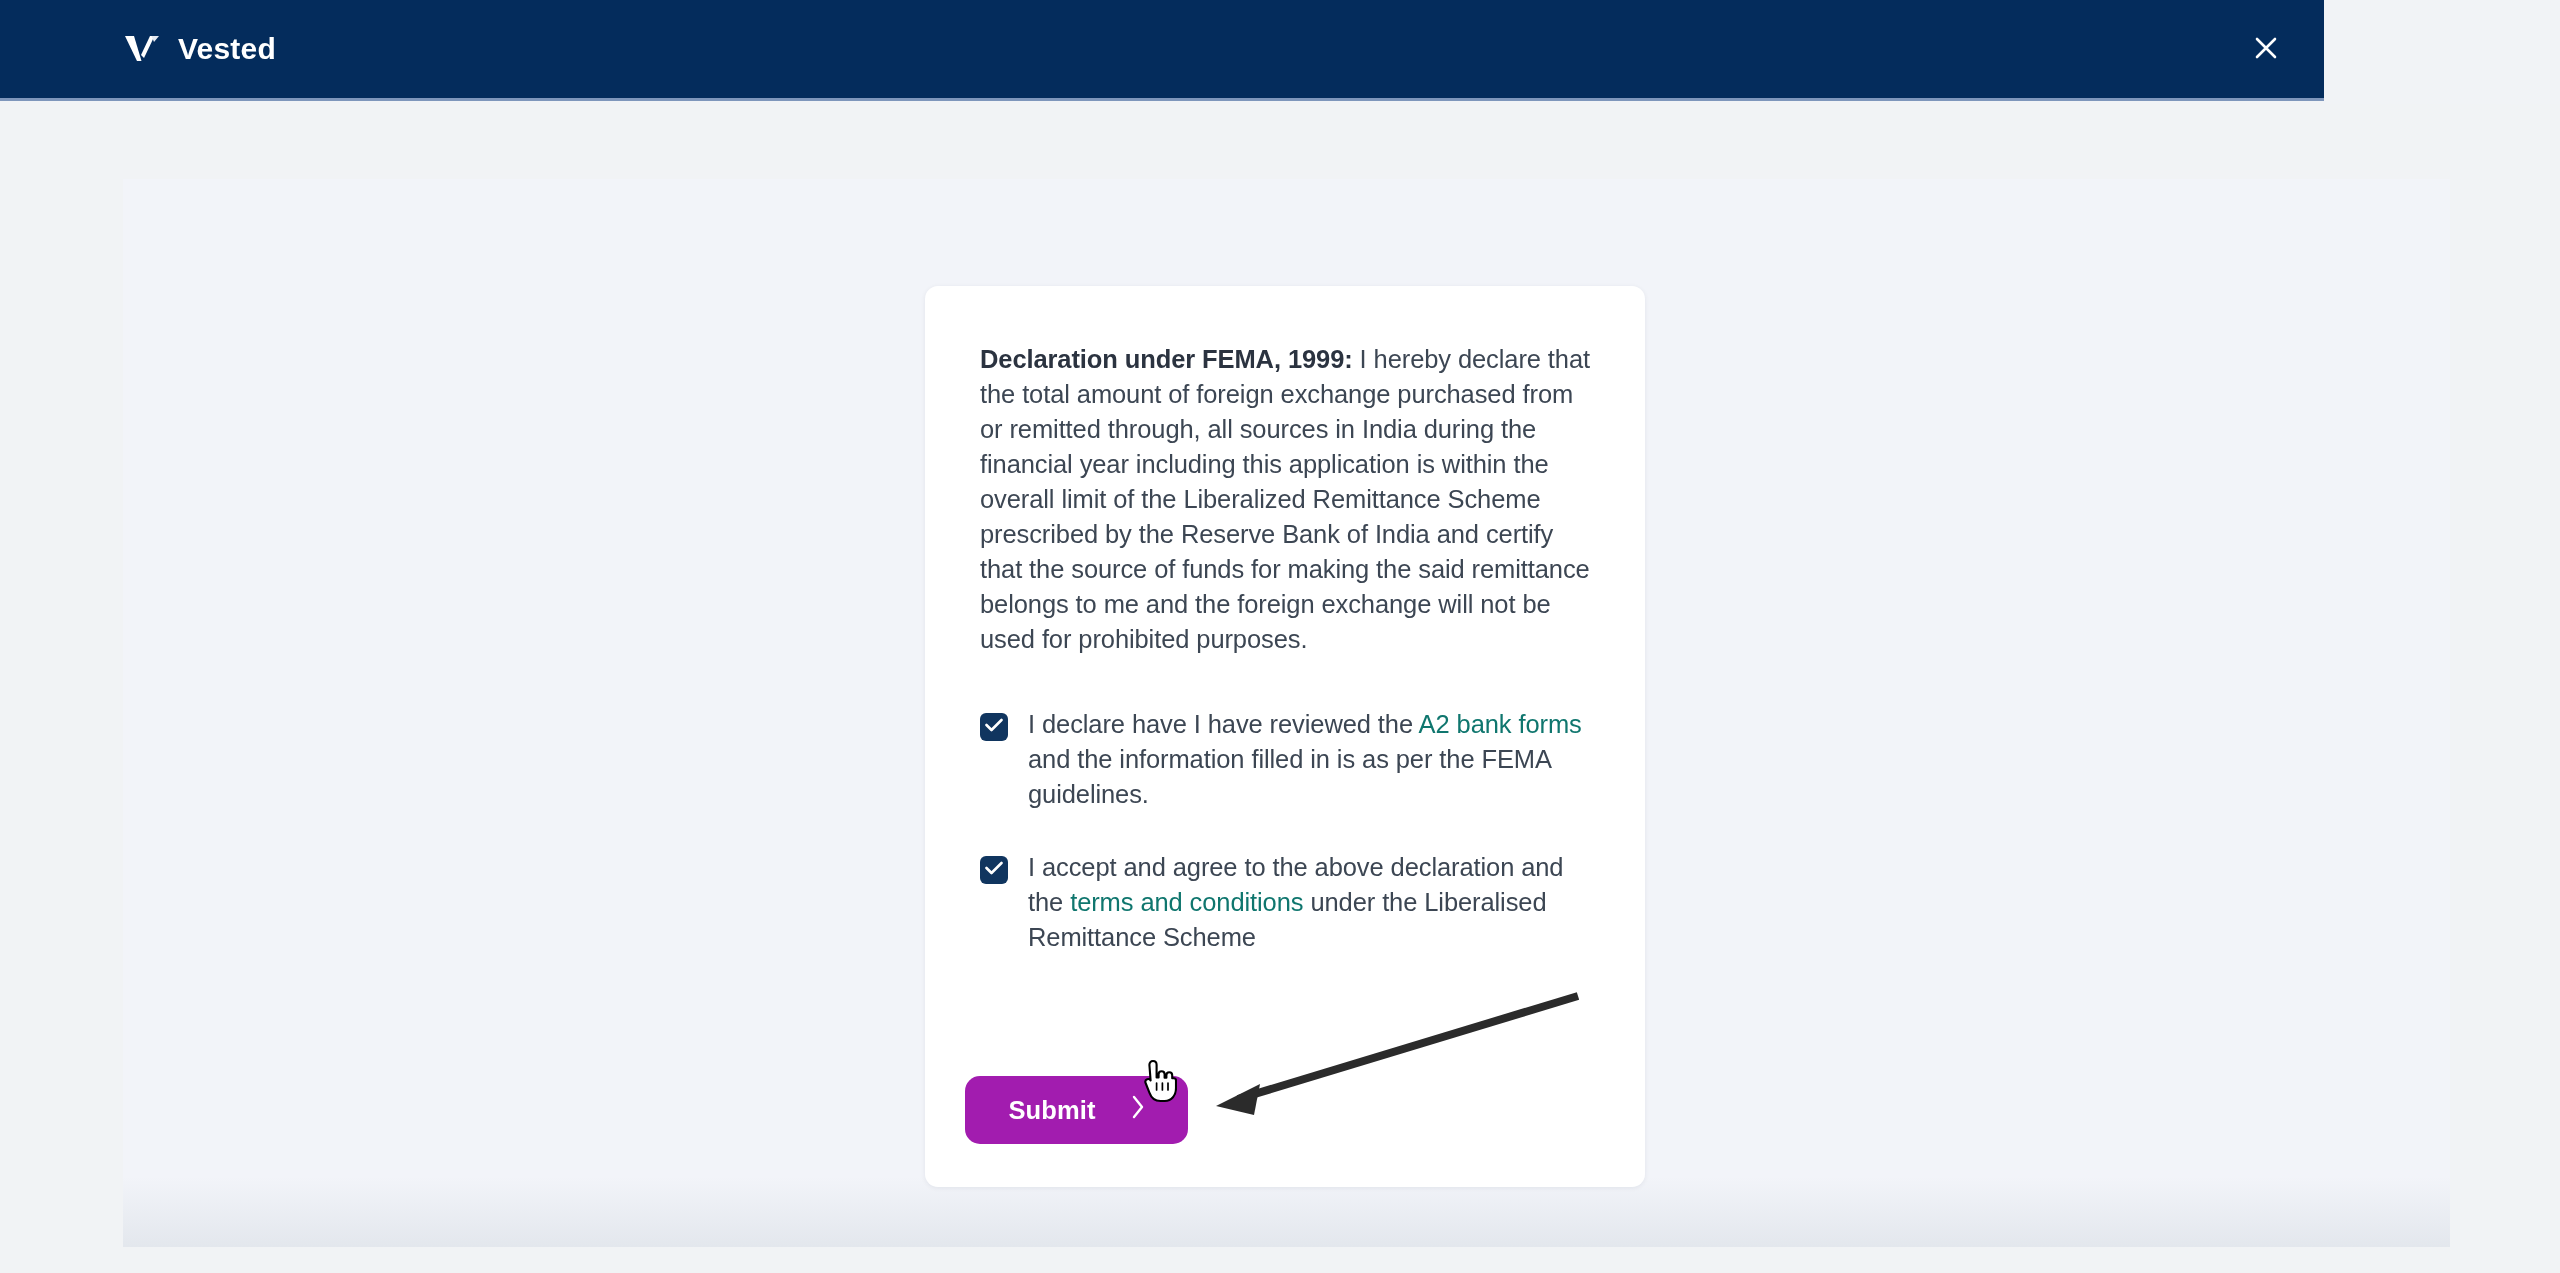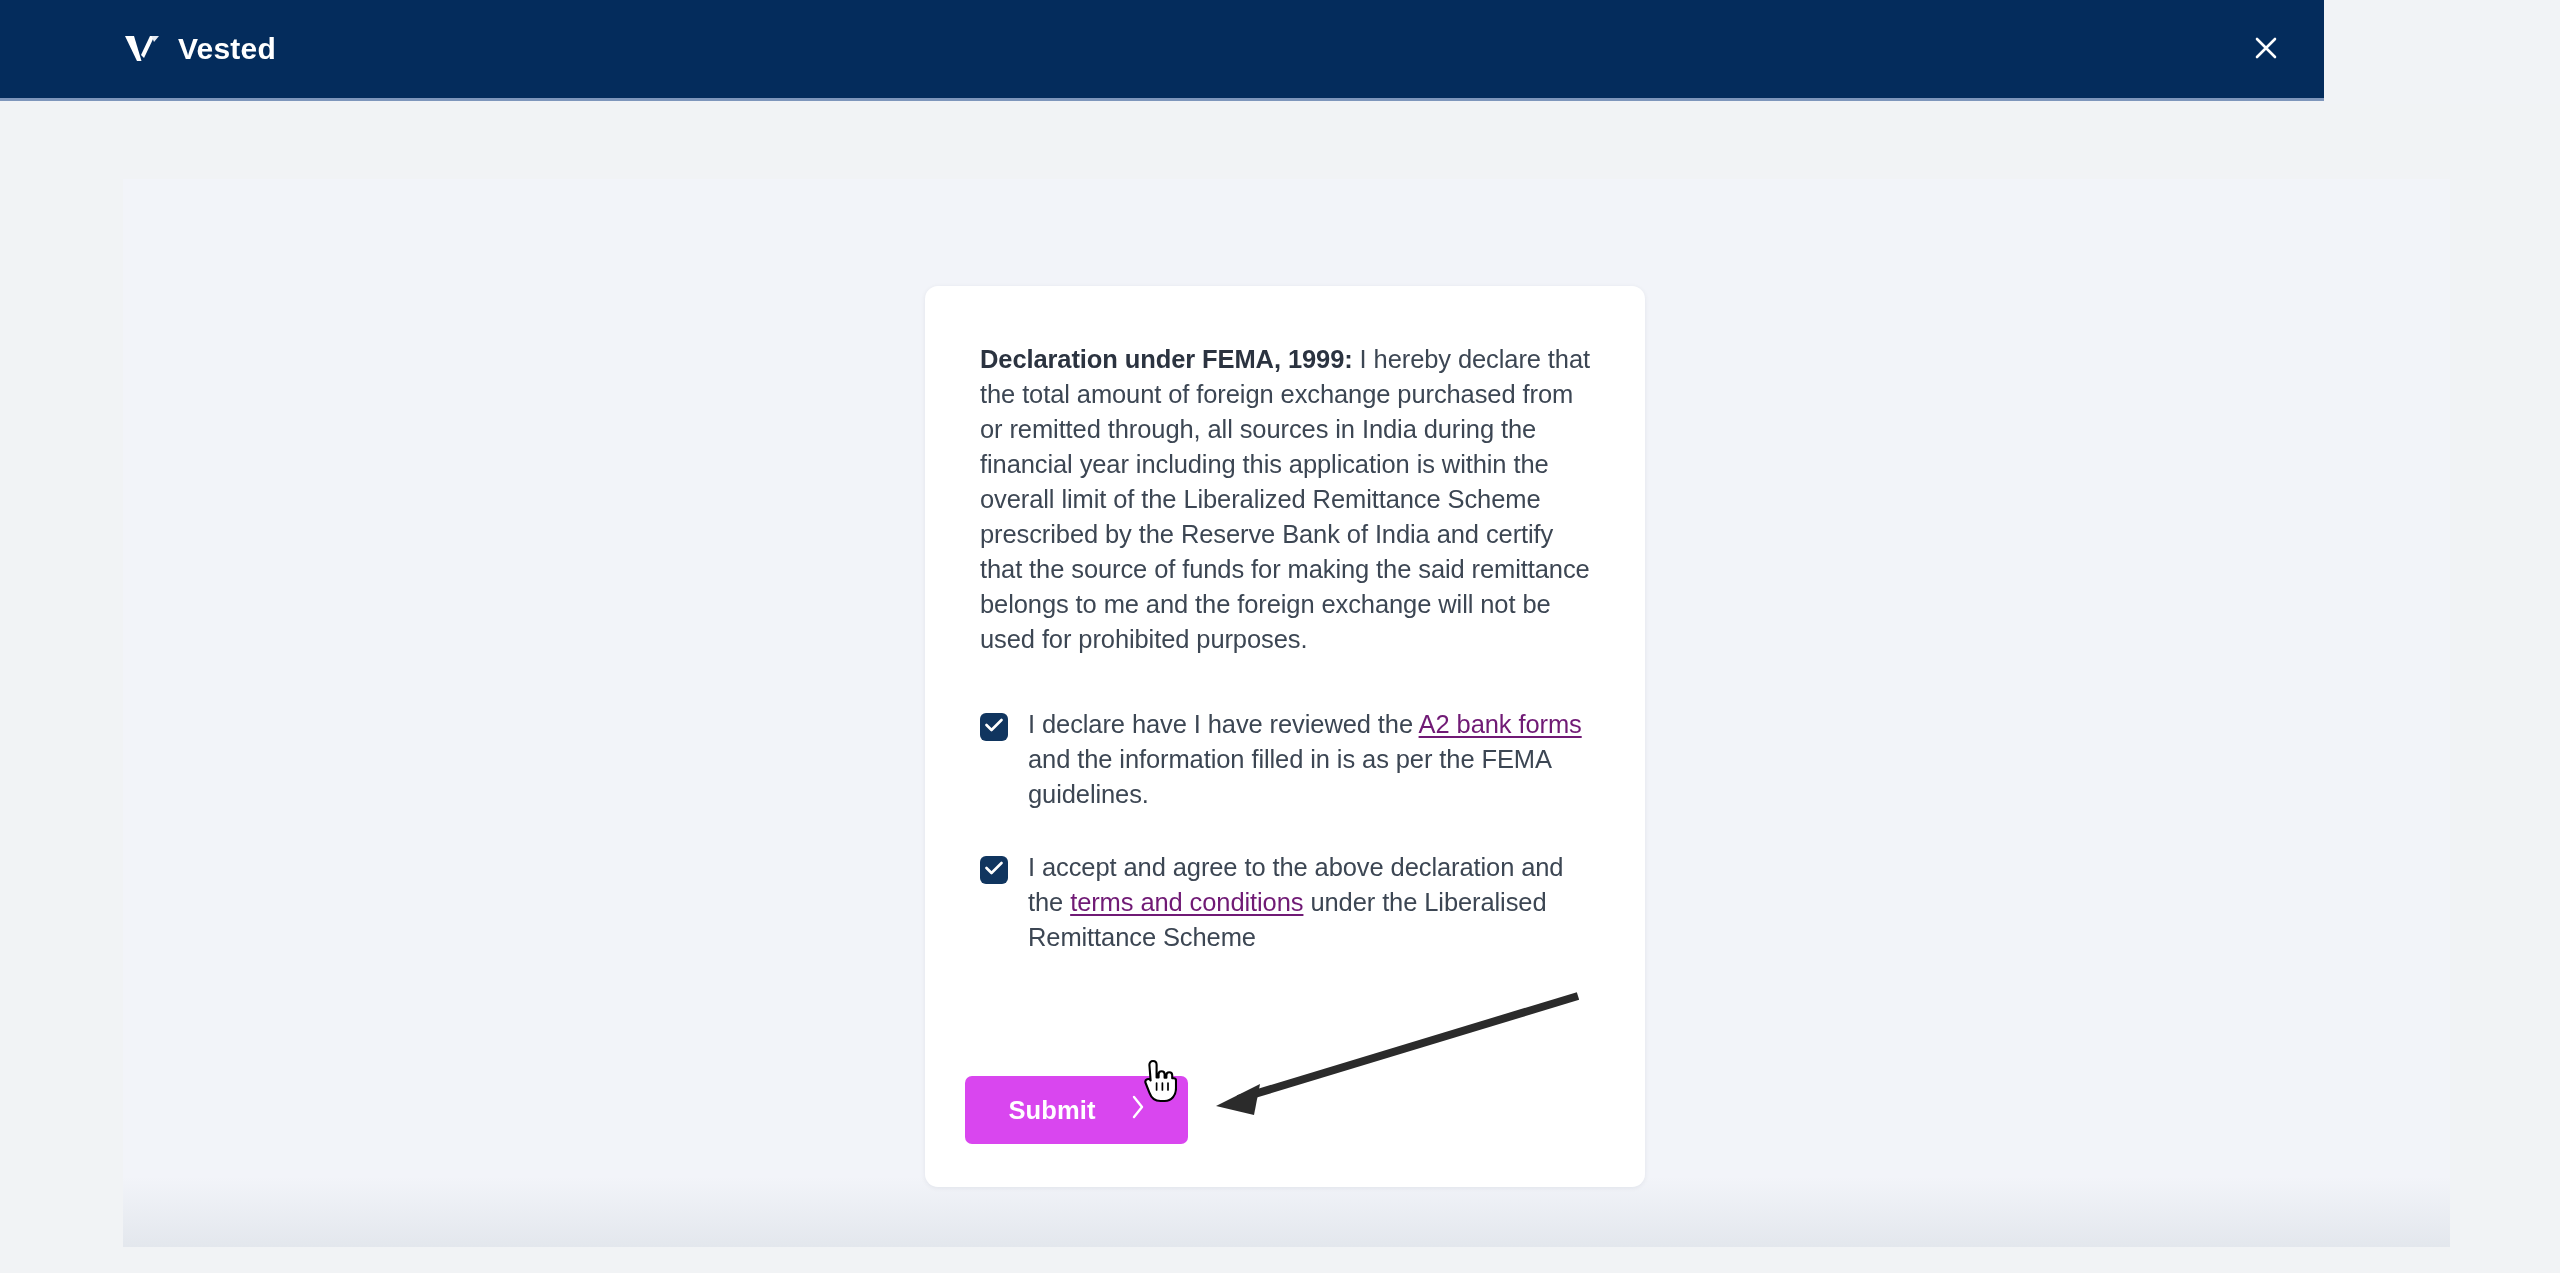--- a/index.html
+++ b/index.html
@@ -161,36 +161,35 @@
   }
 
   .check-label {
     font-size: 25.5px;
     line-height: 35px;
     color: #3c4653;
     letter-spacing: -0.1px;
   }
 
   .link {
-    color: #701a75;
-    text-decoration: underline;
+    color: #0f766e;
     text-underline-offset: 3px;
     cursor: pointer;
   }
 
   
   .submit-btn {
     position: absolute;
     left: 40px;
     top: 790px;
     width: 223px;
     height: 68px;
-    background: #d946ef;
+    background: #a21caf;
     border: none;
-    border-radius: 7px;
+    border-radius: 15px;
     color: #ffffff;
     font-family: "Liberation Sans", sans-serif;
     font-size: 25.5px;
     font-weight: bold;
     letter-spacing: 0.1px;
     display: flex;
     align-items: center;
     justify-content: center;
     gap: 35px;
     cursor: pointer;

